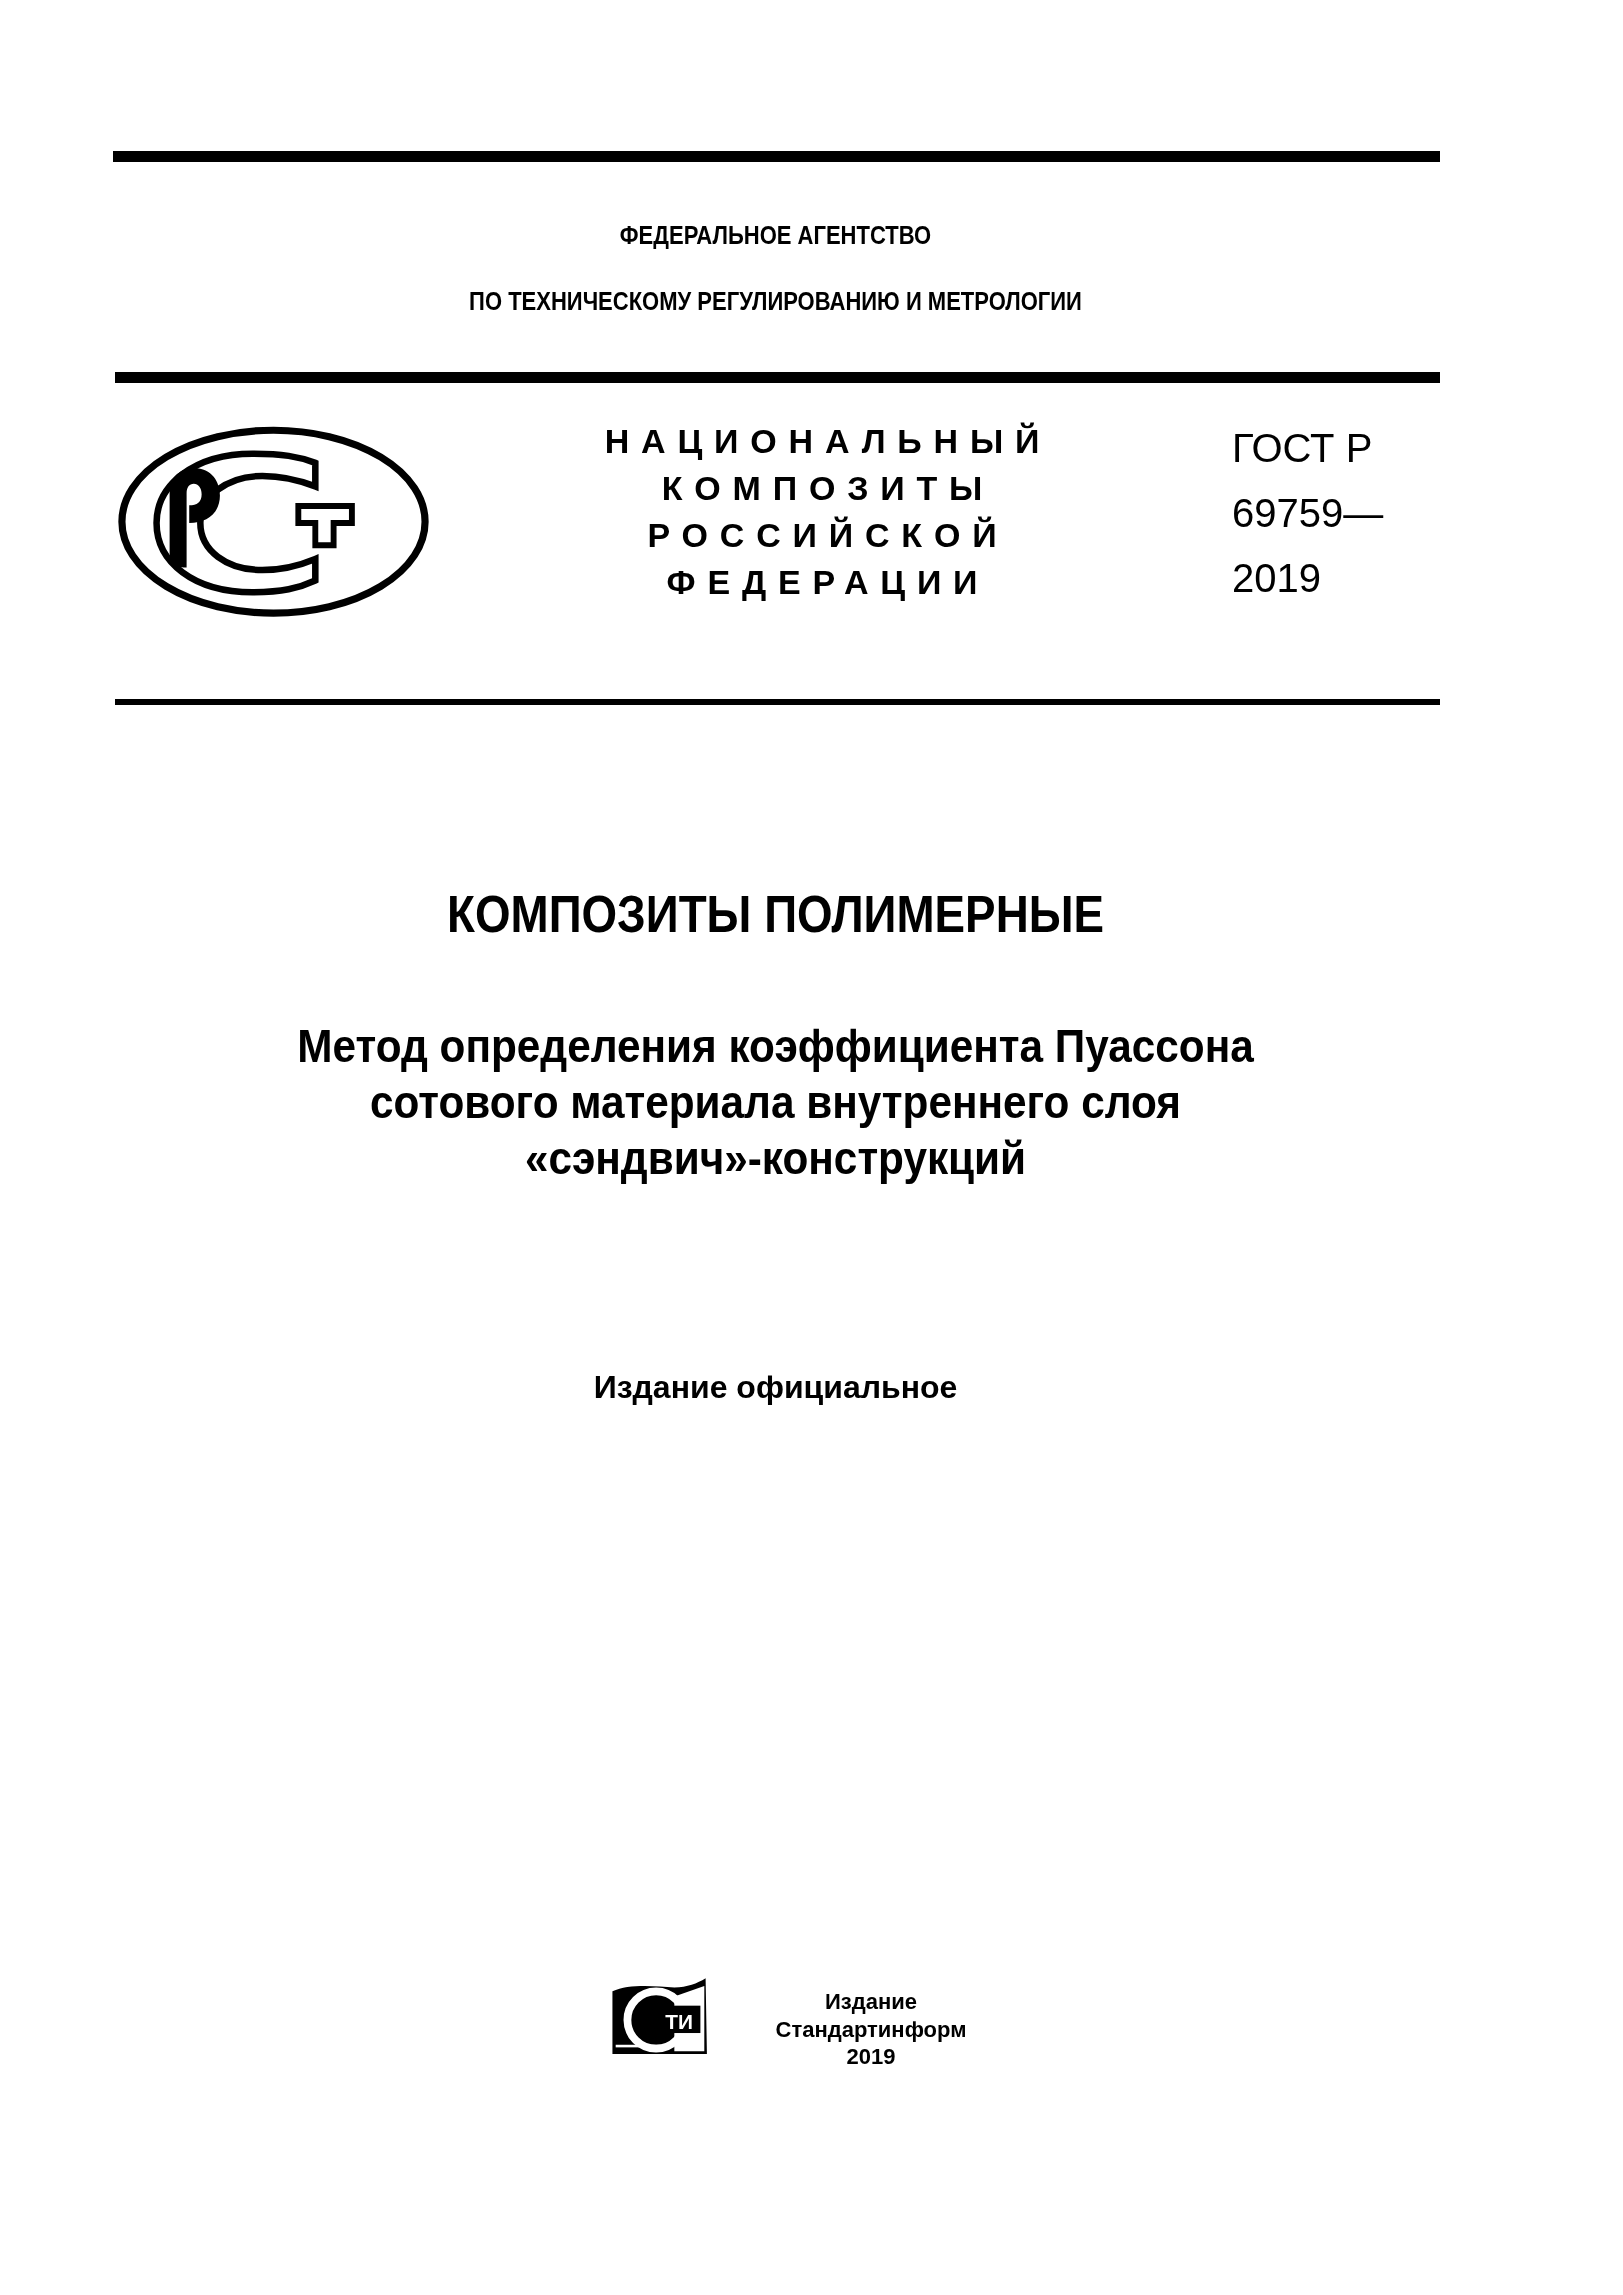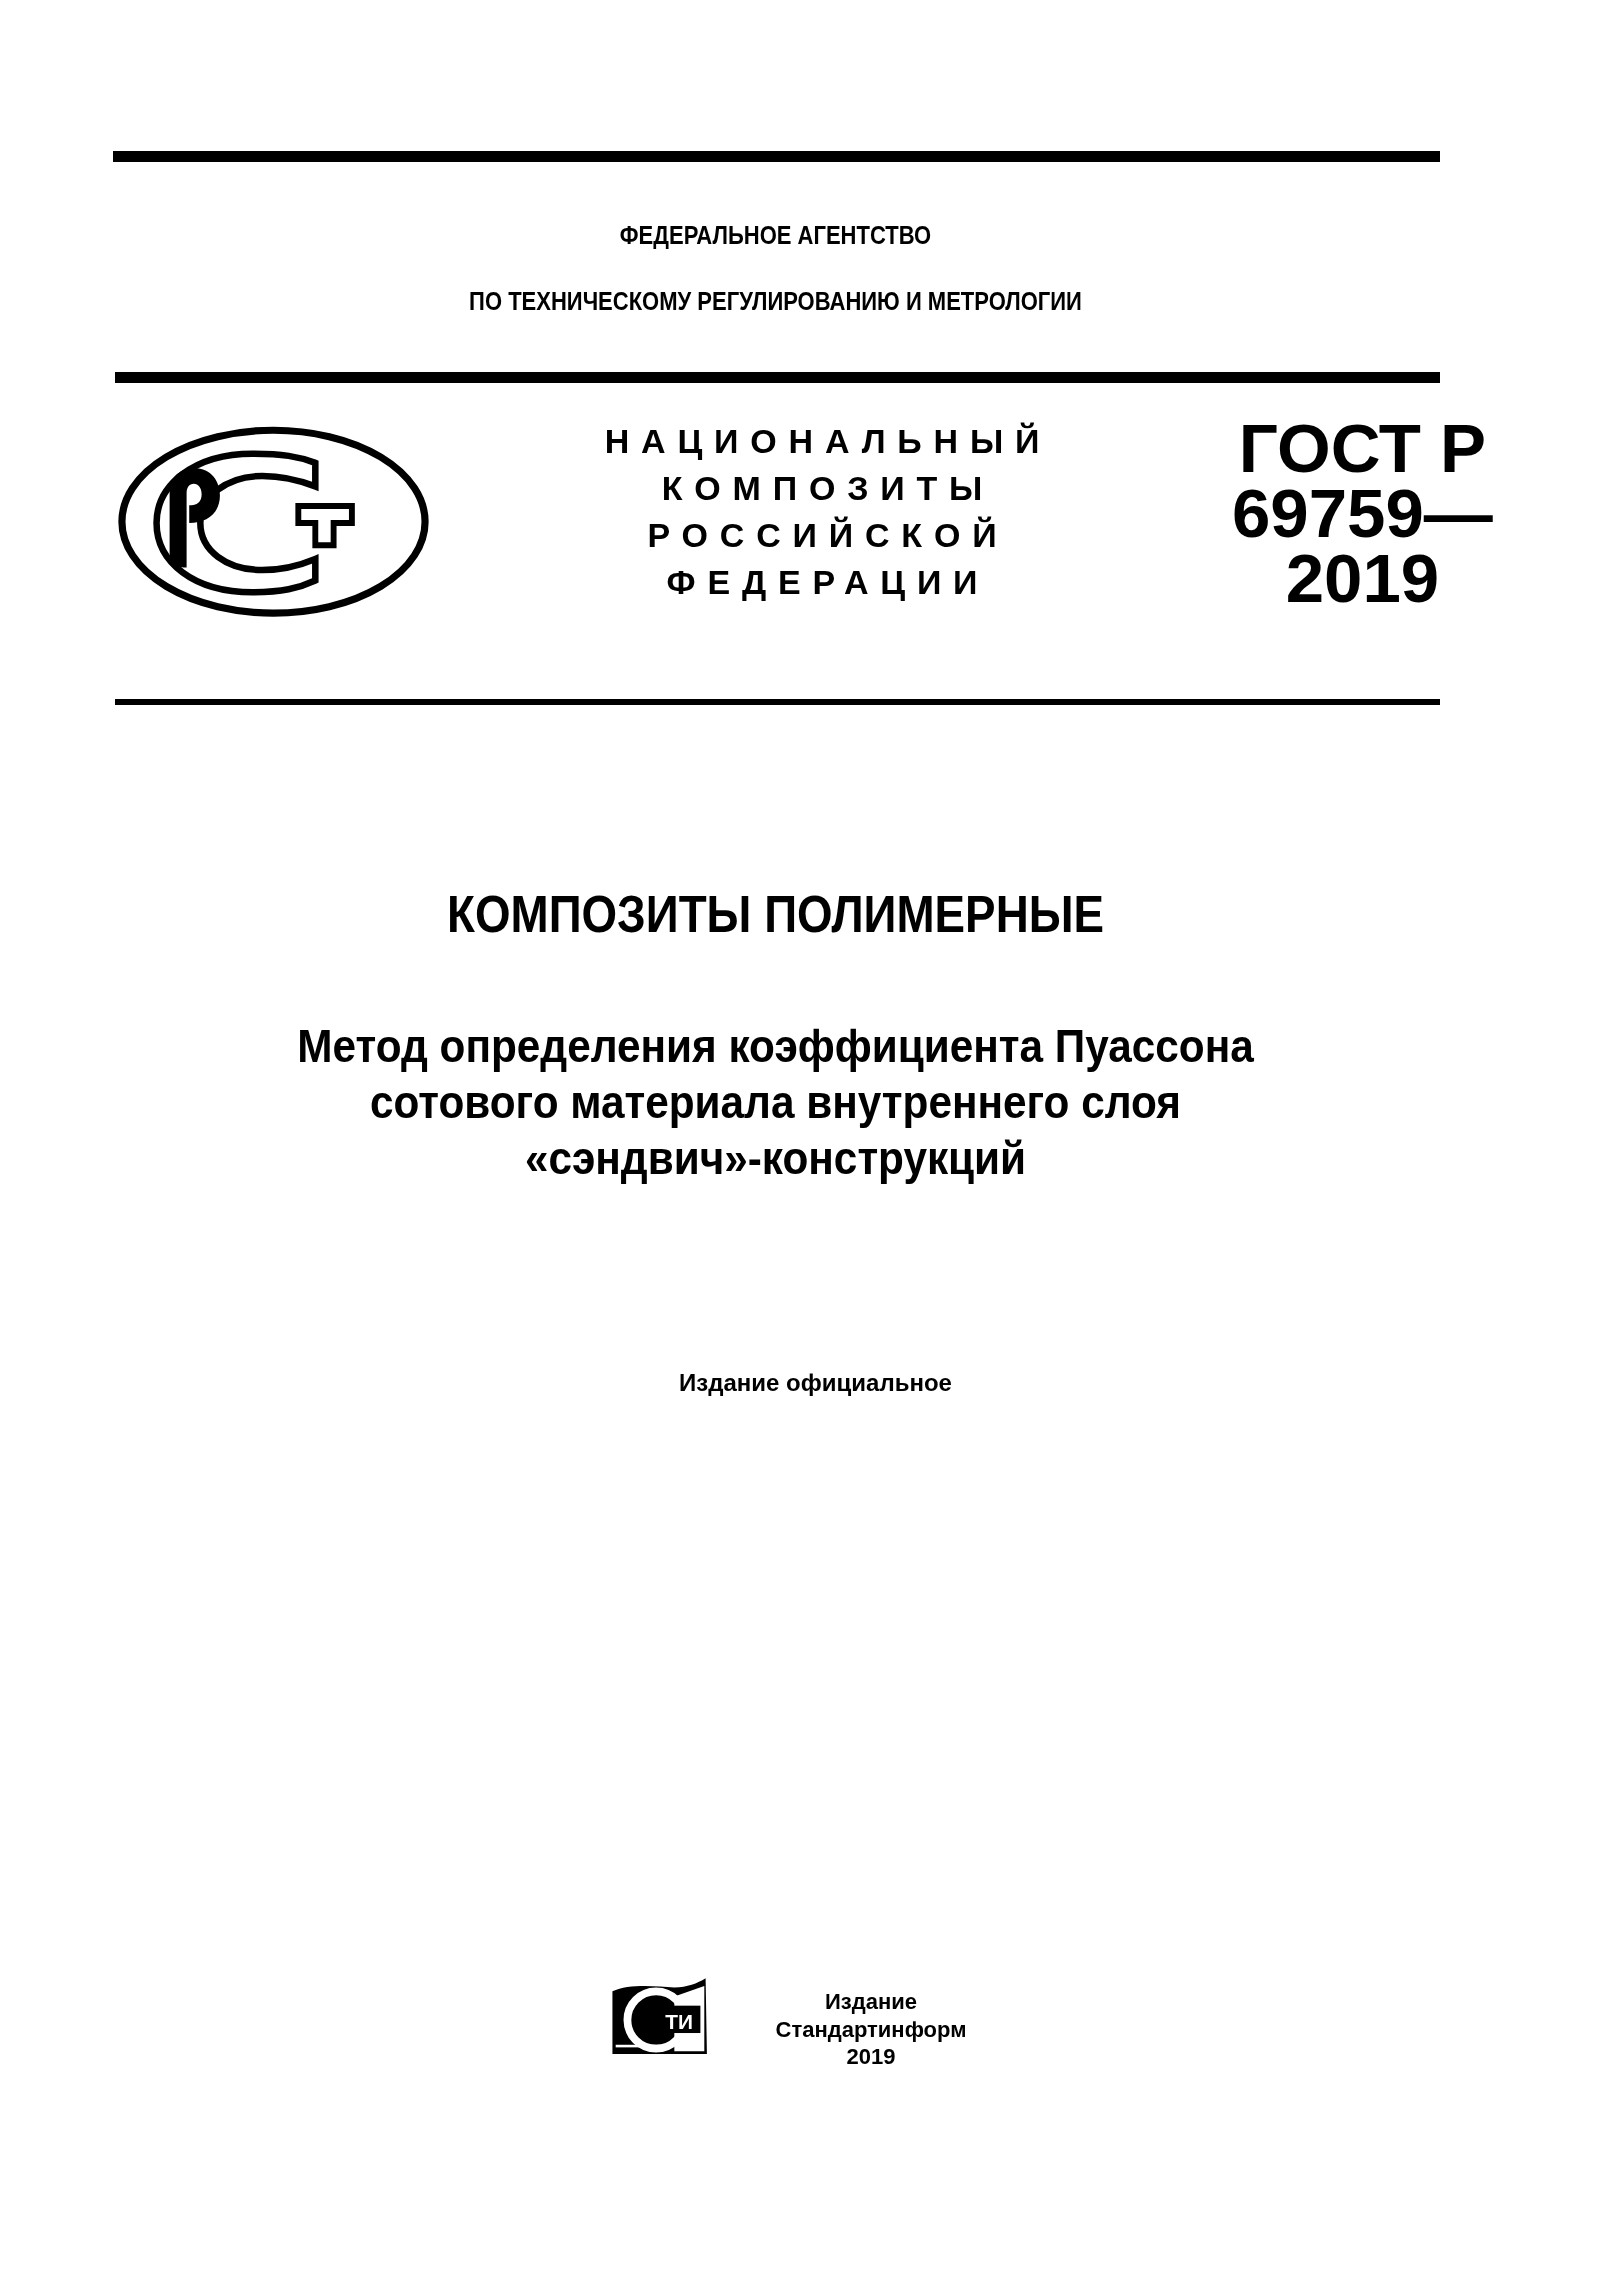--- a/index.html
+++ b/index.html
@@ -3,24 +3,24 @@
   <meta charset="utf-8">
   <style>
     html, body { margin: 0; padding: 0; background: #ffffff; }
     body { width: 1623px; height: 2295px; position: relative; overflow: hidden;
            font-family: "Liberation Sans", sans-serif; color: #000; }
     .abs { position: absolute; }
     .rule { position: absolute; left: 115px; width: 1325px; background: #000; }
     .c { text-align: center; font-weight: bold; }
     .agency { left: 0; width: 1551px; font-size: 25px; transform: scaleX(0.88); transform-origin: center; }
     .ns { font-size: 34px; font-weight: bold; letter-spacing: 11.8px; text-align: center; left: 576px; width: 504px; line-height: 47px; }
-    .gost { left: 1232px; font-size: 69px; font-weight: bold; line-height: 65px; text-align: center; }
+    .gost { left: 1232px; font-size: 40px; font-weight: normal; line-height: 65px; }
     .title { left: 0; width: 1551px; font-size: 52px; transform: scaleX(0.88); }
     .subtitle { left: 0; width: 1551px; font-size: 47px; line-height: 56px; transform: scaleX(0.9); }
-    .edition { left: 0; width: 1551px; font-size: 24px; margin-left: 40px; }
+    .edition { left: 0; width: 1551px; font-size: 32px; }
     .pub { left: 740px; width: 262px; font-size: 22px; line-height: 27.5px; }
   </style>
 </head>
 <body>
 
 <div class="rule" style="top:151px;height:11px;left:113px;width:1327px;"></div>
 <div class="rule" style="top:372px;height:11px;"></div>
 <div class="rule" style="top:699px;height:5.9px;"></div>
 
 <div class="abs c agency" style="top:221px;">ФЕДЕРАЛЬНОЕ АГЕНТСТВО</div>

